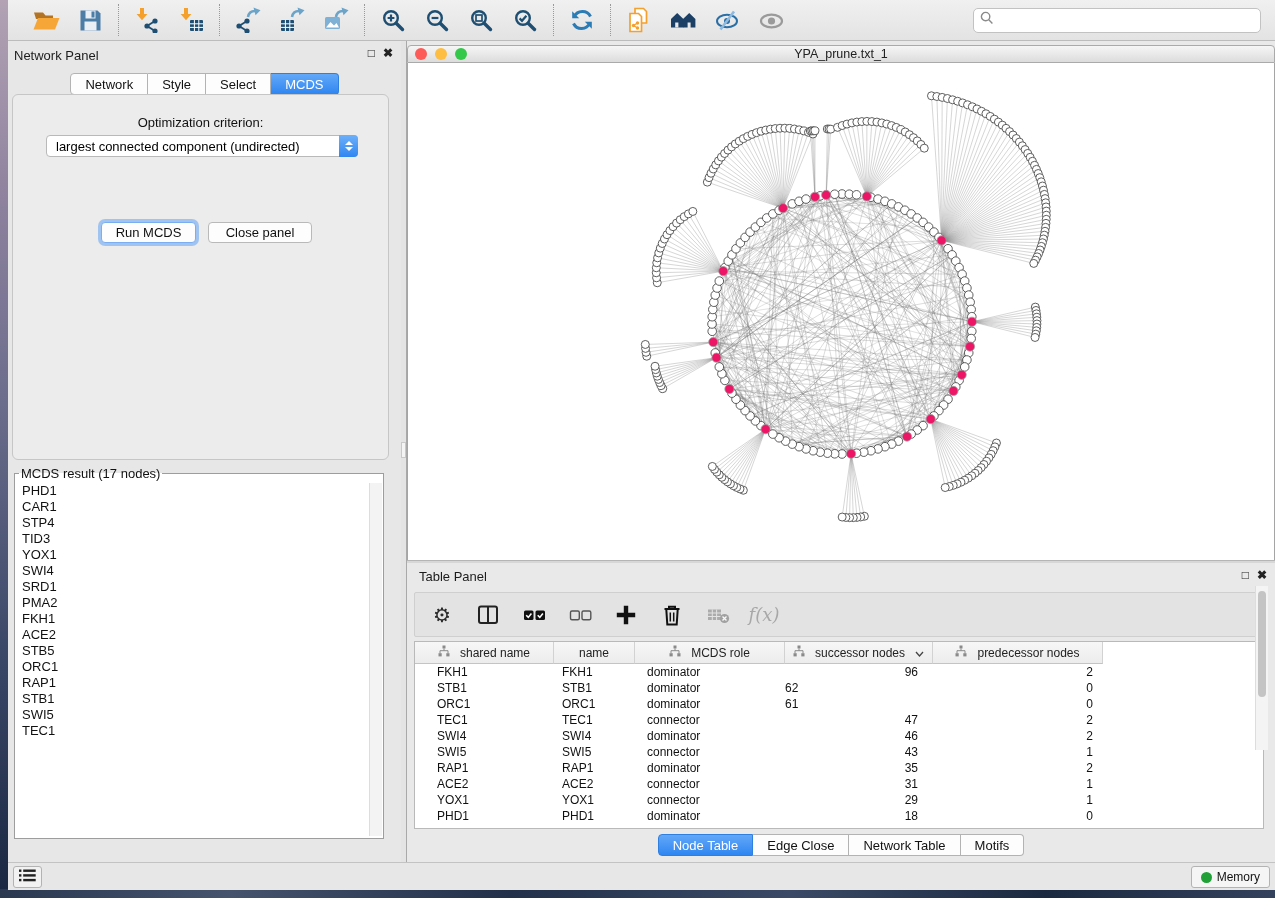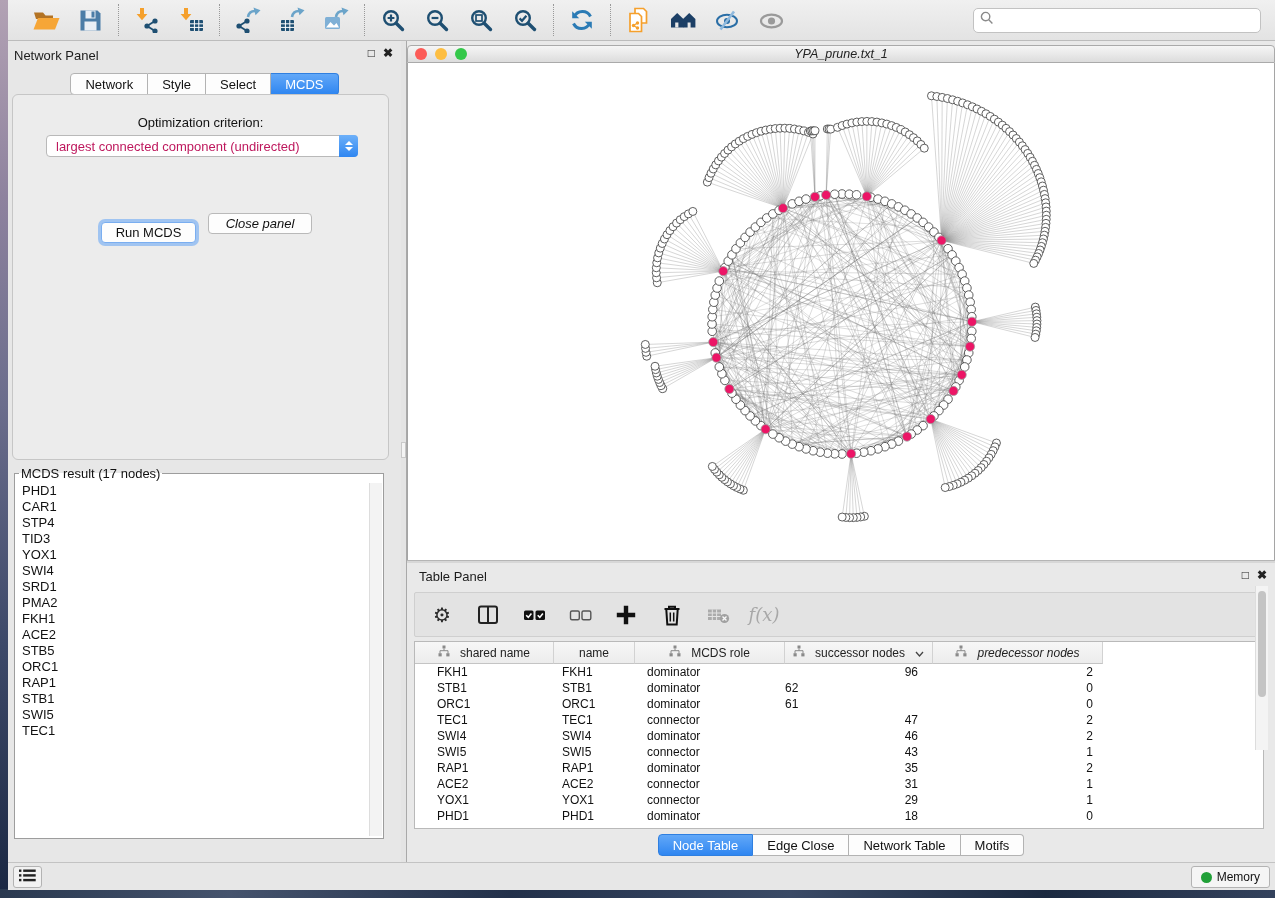--- a/index.html
+++ b/index.html
@@ -34,21 +34,21 @@
   .ptab { height:22px; padding:3px 14px 0 14px; background:#fdfdfd; border:1px solid #b3b3b3;
     border-left:none; font-size:13px; color:#111; }
   .ptab:first-child { border-left:1px solid #b3b3b3; border-radius:4px 0 0 4px; }
   .ptab:last-child { border-radius:0 4px 4px 0; }
   .ptab.active { background:linear-gradient(180deg,#62a8f8,#2f86f1); color:#fff; border-color:#2f7fe0; }
   .cp-box { position:absolute; left:4px; top:53px; width:377px; height:366px; background:#ececec;
     border:1px solid #c6c6c6; border-radius:6px; }
   .opt-label { position:absolute; left:0; top:20px; width:100%; text-align:center; font-size:13px; color:#111; }
   .dropdown { position:absolute; left:33px; top:40px; width:312px; height:22px; background:#fff;
     border:1px solid #b9b9b9; border-radius:4px; display:flex; align-items:center; }
-  .dropdown .val { flex:1; font-size:13px; color:#be185d; padding-left:9px; white-space:nowrap; }
+  .dropdown .val { flex:1; font-size:13px; color:#000000; padding-left:9px; white-space:nowrap; }
   .dd-step { width:19px; height:22px; margin:-1px; border-radius:0 4px 4px 0;
     background:linear-gradient(180deg,#6db0f9,#2f86f1); display:flex; flex-direction:column;
     align-items:center; justify-content:center; gap:2px; }
   .btn { position:absolute; height:21px; background:#fdfdfd; border:1px solid #b9b9b9; border-radius:4px;
     font-size:13px; color:#111; padding:0 12px; line-height:19px; text-align:center; cursor:default; }
   .btn.focused { box-shadow:0 0 0 3px rgba(110,170,245,.6); border-color:#7aaef0; }
   fieldset.mcds { position:absolute; left:6px; top:425px; width:370px; height:373px;
     border:1px solid #9d9d9d; background:#fff; }
   fieldset.mcds legend { font-size:13px; color:#111; margin-left:4px; padding:0 2px; background:transparent; }
   .mcds-list { position:absolute; left:1px; top:2px; width:354px; bottom:2px; overflow:hidden; list-style:none; }
@@ -59,21 +59,21 @@
   
   .v-split { position:absolute; left:393px; top:41px; width:6px; height:821px; background:#e4e4e4;
     border-right:1px solid #a9a9a9; }
   .v-grip { position:absolute; left:0; top:401px; width:5px; height:16px; background:#f4f4f4;
     border:1px solid #c9c9c9; }
 
   
   .right-col { position:absolute; left:399px; top:41px; width:868px; height:821px; }
   .net-titlebar { position:absolute; left:0; top:4px; width:100%; height:18px;
     background:linear-gradient(#f6f6f6,#dcdcdc); border:1px solid #aaa; border-radius:4px 4px 0 0;
-    display:flex; align-items:center;font-style:italic; }
+    display:flex; align-items:center; }
   .lights { display:flex; gap:8px; margin-left:7px; }
   .light { width:12px; height:12px; border-radius:50%; }
   .net-title { position:absolute; width:100%; text-align:center; font-size:12.5px; color:#222; }
   .net-canvas { position:absolute; left:0; top:22px; width:100%; height:497px; background:#fff;
     border-left:1px solid #a5a5a5; border-right:1px solid #a5a5a5; }
   .h-split { position:absolute; left:0; top:519px; width:100%; height:3px; background:#d7d7d7;
     border-top:1px solid #b5b5b5; }
 
   
   .table-panel { position:absolute; left:0; top:522px; width:868px; height:299px; background:#e9e9e9; }
@@ -304,21 +304,21 @@
           <span class="dd-step">
             <svg width="10" height="5" viewBox="0 0 10 5">
                 <path d="M1 5l4-4 4 4z" fill="#fff"></path>
               </svg>
             <svg width="10" height="5" viewBox="0 0 10 5">
                 <path d="M1 0l4 4 4-4z" fill="#fff"></path>
               </svg>
           </span>
         </div>
         <div class="btn focused" style="left:88px; top:127px; width:95px;">Run MCDS</div>
-        <div class="btn" style="left:195px; top:118px; width:104px;font-style:italic;">Close panel</div>
+        <div class="btn" style="left:195px; top:127px; width:104px;">Close panel</div>
       </div>
 
       <fieldset class="mcds">
         <legend>MCDS result (17 nodes)</legend>
         <ul class="mcds-list" id="mcds-list">
             <li>PHD1</li>
             <li>CAR1</li>
             <li>STP4</li>
             <li>TID3</li>
             <li>YOX1</li>
@@ -1250,21 +1250,21 @@
                     <rect x="4.5" y="0.5" width="3" height="3" fill="#8a8a8a"></rect>
                     <path d="M6 3.5v2.2M2 8.2V5.7h8v2.5" stroke="#8a8a8a" fill="none"></path>
                     <rect x="0.5" y="8.2" width="3.2" height="3.2" fill="#8a8a8a"></rect>
                     <rect x="8.3" y="8.2" width="3.2" height="3.2" fill="#8a8a8a"></rect>
                   </svg></span>
                 <span>successor nodes</span>
                 <span><svg width="9" height="6" viewBox="0 0 9 6">
                     <path d="M1 1l3.5 4L8 1" stroke="#444" fill="none" stroke-width="1.3"></path>
                   </svg></span>
               </div>
-              <div class="nt-hcell" style="width: 170px; font-style: italic;">
+              <div class="nt-hcell" style="width: 170px;">
                 <span><svg width="12" height="12" viewBox="0 0 12 12">
                     <rect x="4.5" y="0.5" width="3" height="3" fill="#8a8a8a"></rect>
                     <path d="M6 3.5v2.2M2 8.2V5.7h8v2.5" stroke="#8a8a8a" fill="none"></path>
                     <rect x="0.5" y="8.2" width="3.2" height="3.2" fill="#8a8a8a"></rect>
                     <rect x="8.3" y="8.2" width="3.2" height="3.2" fill="#8a8a8a"></rect>
                   </svg></span>
                 <span>predecessor nodes</span>
               </div>
               <div class="nt-hfill"></div>
             </div>

